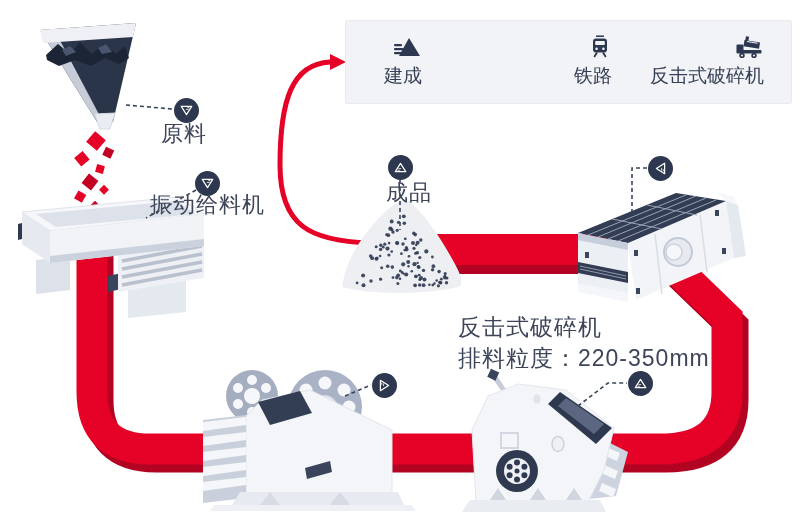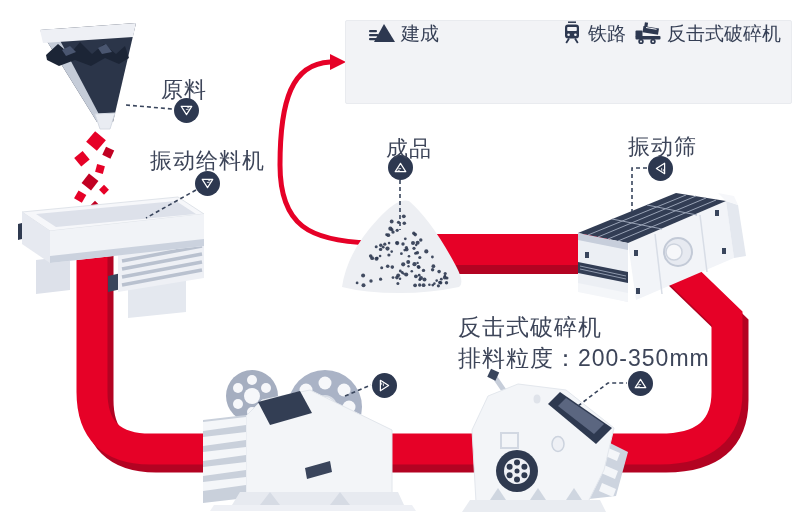--- a/index.html
+++ b/index.html
@@ -3,28 +3,28 @@
 <meta charset="utf-8">
 <style>
   :root{
     --red:#e60127; --red-dark:#b30322; --navy:#2d3850; --text:#3d4559; --panel:#f2f3f6;
   }
   html,body{margin:0;padding:0;background:#fff;}
   .stage{position:relative;width:800px;height:530px;overflow:hidden;background:#fff;
          font-family:"Liberation Sans","DejaVu Sans",sans-serif;}
   .art{position:absolute;left:0;top:0;}
   .lbl{position:absolute;color:var(--text);white-space:nowrap;}
-  .lbl-sm{font-size:22px;font-weight:500;letter-spacing:1px;}
+  .lbl-sm{font-size:22px;font-weight:500;letter-spacing:1px;margin-top:44px;}
   .crusher-text{font-size:23px;line-height:31px;font-weight:500;letter-spacing:1px;}
   .badge{position:absolute;width:25px;height:25px;border-radius:50%;background:var(--navy);
          display:flex;align-items:center;justify-content:center;}
   .panel{position:absolute;left:345px;top:20px;width:445px;height:82px;background:var(--panel);
          border:1px solid #e9ebef;border-radius:2px;}
   .panel-item{position:absolute;top:0;height:82px;transform:translateX(-50%);
-              display:flex;flex-direction:row;align-items:flex-start;justify-content:center;gap:4px;}
+              display:flex;flex-direction:column;align-items:flex-end;justify-content:center;gap:4px;}
   .panel-item .plabel{font-size:19px;font-weight:500;color:#343e54;white-space:nowrap;}
   .picon{display:block;}
 </style>
 </head>
 <body>
 
 <div class="stage">
 
   <svg class="art" width="800" height="530" viewBox="0 0 800 530">
 
@@ -329,25 +329,24 @@
   <div class="badge" style="left:628px;top:371px;">
     <svg class="glyph" width="15" height="15" viewBox="0 0 20 20">
         <path d="M10,4.5 L17,15.5 H3 Z" fill="none" stroke="#fff" stroke-width="1.6" stroke-linejoin="round"></path>
         <path d="M7.2,11.5 h3.6 M6.2,13.8 h2.8" stroke="#fff" stroke-width="1.1"></path>
       </svg>
   </div>
 
   <div class="lbl lbl-sm" style="left:161px;top:75px;">原料</div>
   <div class="lbl lbl-sm" style="left:150px;top:146px;font-family:Liberation Serif, serif;">振动给料机</div>
   <div class="lbl lbl-sm" style="left:386px;top:134px;">成品</div>
-  <div class="lbl lbl-sm" style="left:628px;top:132px;">振动筛</div>
 
   <div class="lbl crusher-text" style="left:458px;top:312px;">
     <div>反击式破碎机</div>
-    <div>排料粒度：200-350mm</div>
+    <div>排料粒度：220-350mm</div>
   </div>
 
   <div class="panel">
 
     <div class="panel-item" style="left:57px;">
       <svg class="picon" width="30" height="24" viewBox="0 0 30 24" fill="#2d3850">
         <path d="M17 3 L28 21 H7 Z"></path>
         <rect x="2" y="9" width="8" height="2.2" rx="1"></rect>
         <rect x="2" y="13" width="9.5" height="2.2" rx="1"></rect>
         <rect x="2" y="17" width="11" height="2.2" rx="1"></rect>

